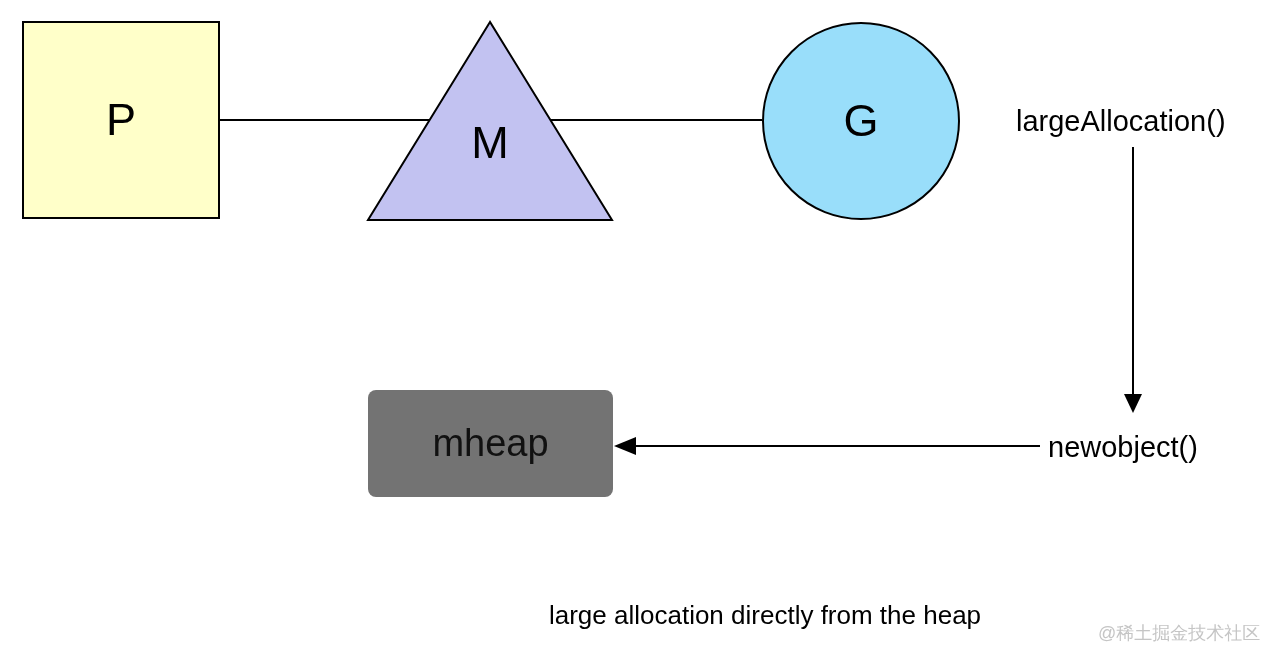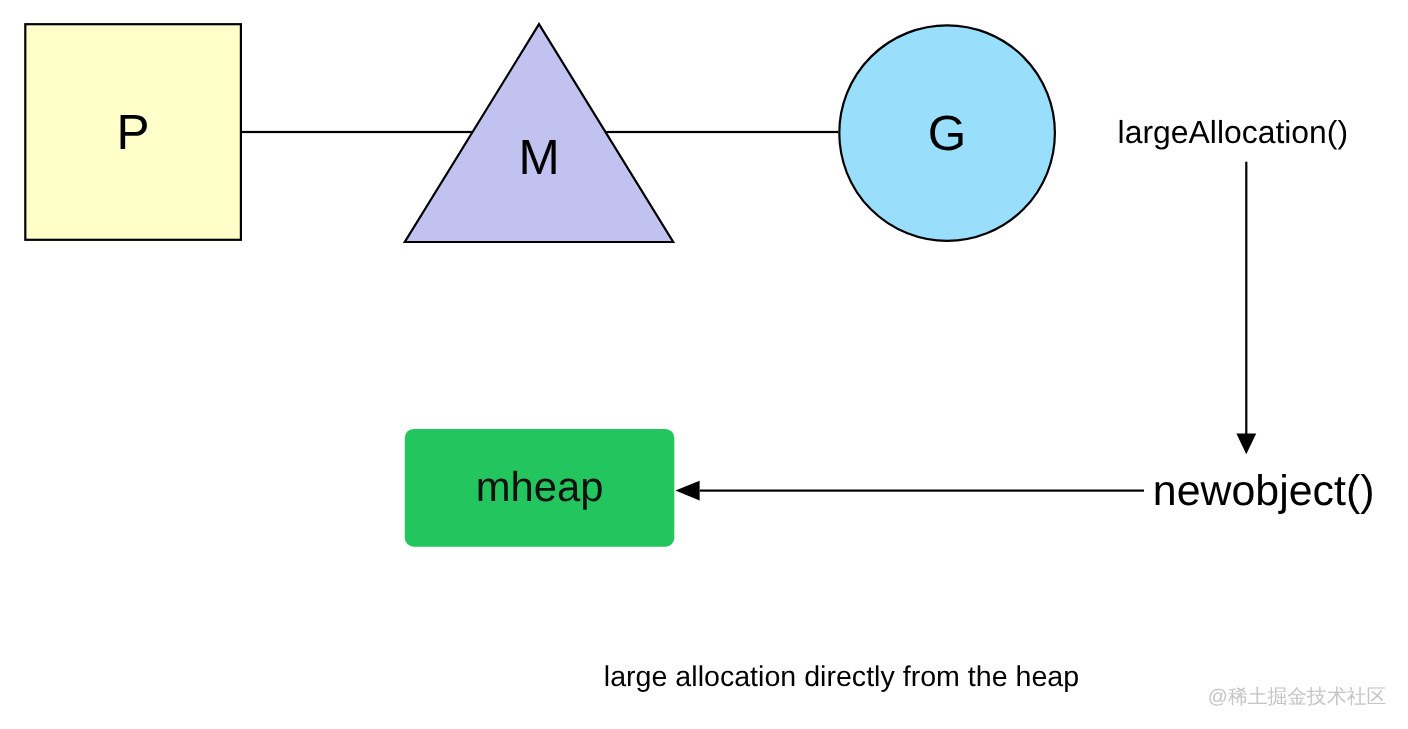--- a/index.html
+++ b/index.html
@@ -88,21 +88,21 @@
     width: 0; height: 0;
     border-left: 9px solid transparent;
     border-right: 9px solid transparent;
     border-top: 19px solid #000000;
   }
 
   
   #newobject-label {
     left: 1048px; top: 431px;
     width: 184px;
-    font-size: 39px;
+    font-size: 29px;
     line-height: 32px;
     color: #000000;
   }
 
   
   #h-arrow-line {
     left: 636px; top: 445px;
     width: 404px; height: 2px;
   }
   #h-arrow-head {
@@ -164,21 +164,21 @@
   <div class="abs" id="large-allocation-label">largeAllocation()</div>
 
   <div class="abs vline" id="v-arrow-line" style="background-color: rgb(0, 0, 0);"></div>
   <div class="abs" id="v-arrow-head"></div>
 
   <div class="abs" id="newobject-label">newobject()</div>
 
   <div class="abs hline" id="h-arrow-line" style="background-color: rgb(0, 0, 0);"></div>
   <div class="abs" id="h-arrow-head"></div>
 
-  <div class="abs" id="mheap-box" style="background-color: #22c55e;">
+  <div class="abs" id="mheap-box" style="background-color: #737373;">
     <span>mheap</span>
   </div>
 
   <div class="abs" id="caption">large allocation directly from the heap</div>
 
   <div class="abs" id="watermark">@稀土掘金技术社区</div>
 
 </div>
 
 </body></html>

